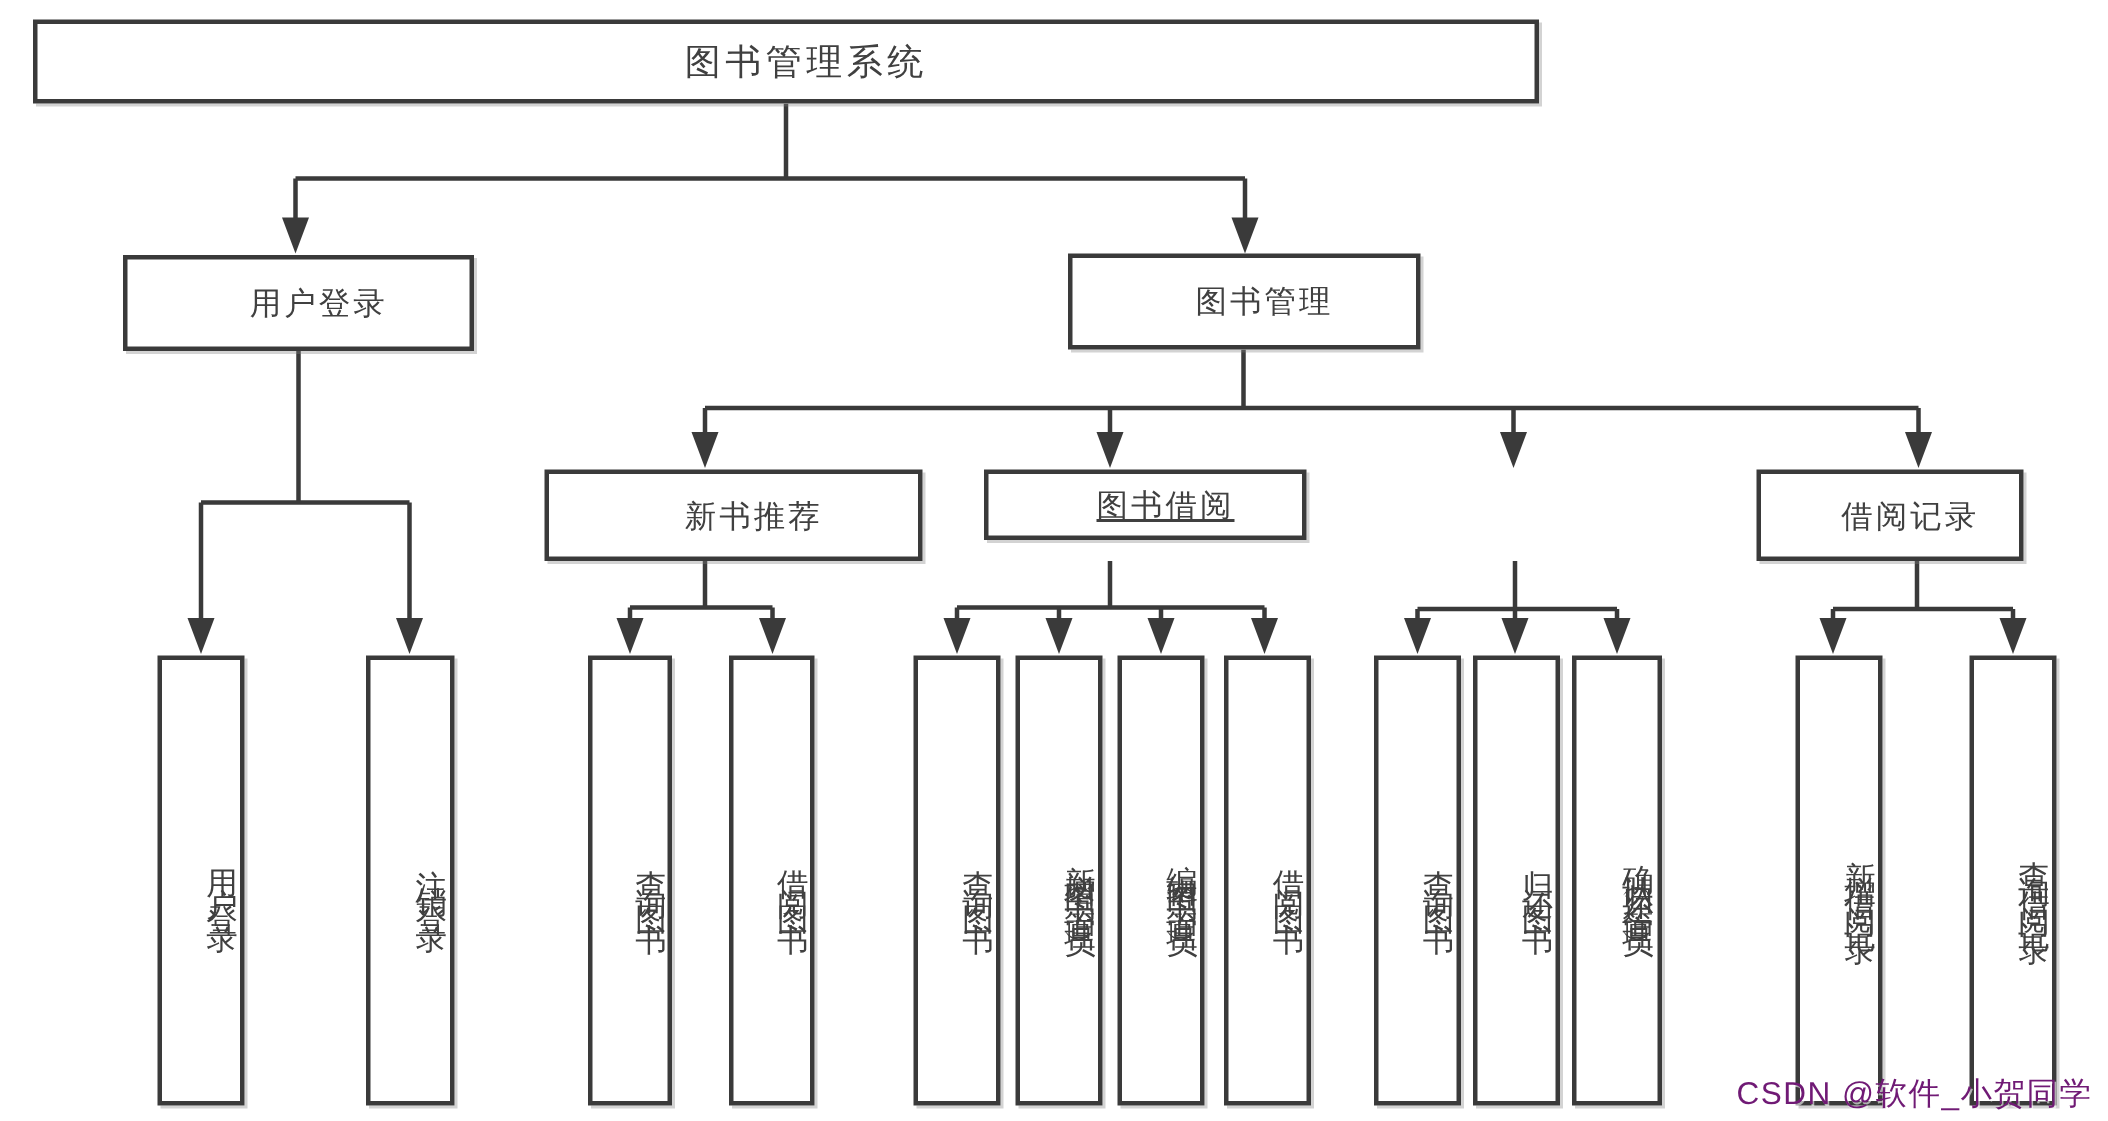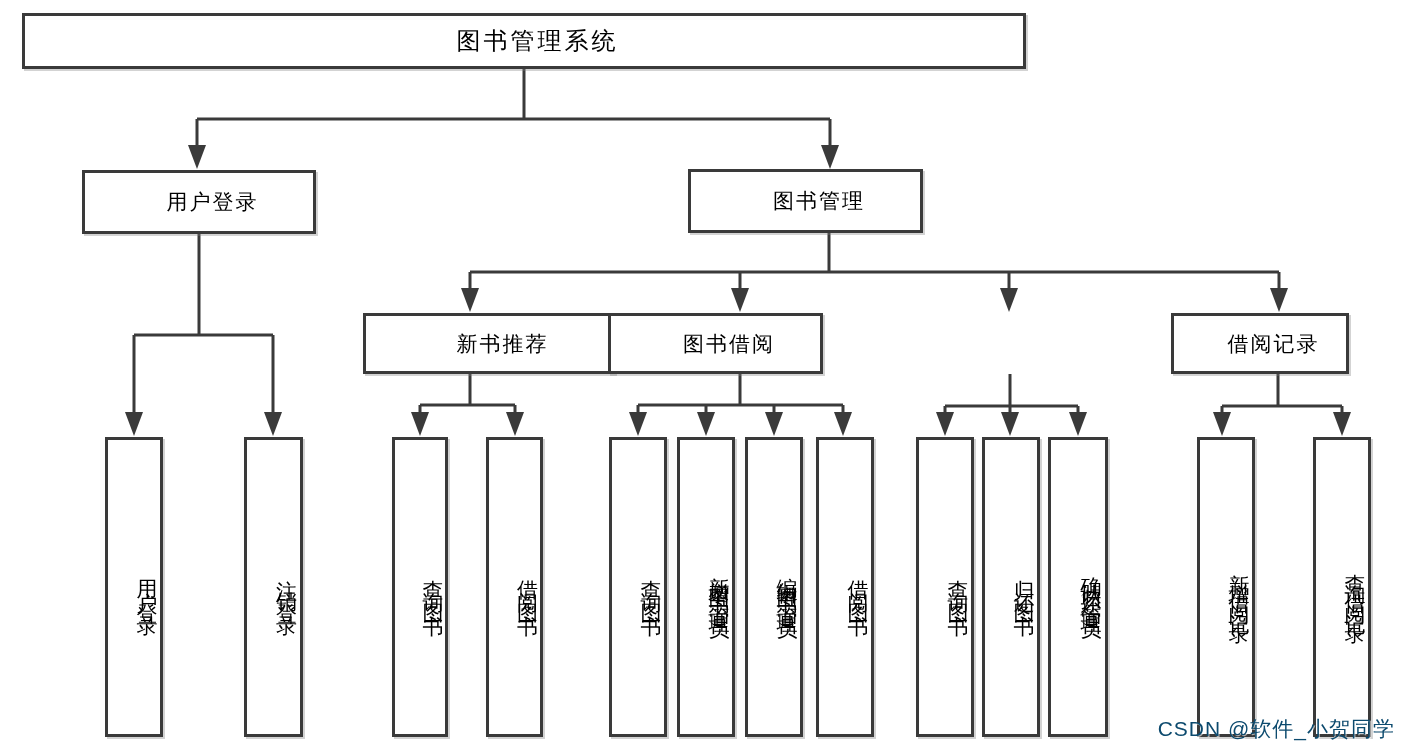--- a/index.html
+++ b/index.html
@@ -5,33 +5,33 @@
   html,body { margin:0; padding:0; background:#ffffff; }
   .canvas {
     position:relative; width:1405px; height:747px; background:#ffffff;
     font-family:"Liberation Sans","DejaVu Sans",sans-serif; overflow:hidden;
   }
   .wires { position:absolute; left:0; top:0; width:1405px; height:747px; }
   .node {
     position:absolute; box-sizing:border-box; background:#ffffff;
     border:3px solid #3a3a3a; box-shadow:2px 2px 0 rgba(130,130,130,0.35);
     display:flex; align-items:center; justify-content:center;
-    color:#000000; z-index:2;padding-left:27px;
+    color:#404040; z-index:2;padding-left:27px;
   }
   .h { font-size:21px; letter-spacing:2px; }
   .h-root { font-size:24px; letter-spacing:3px; }
   .v span {
     writing-mode:vertical-rl; text-orientation:mixed;
     font-size:21px; letter-spacing:12px; line-height:1;
   }
   .v-long span { letter-spacing:6px; }
   .v-mid  span { letter-spacing:10px; }
   .watermark {
     position:absolute; right:10px; bottom:4px; z-index:5;
-    font-size:21px; letter-spacing:1px; color:#0c4a6e;
+    font-size:21px; letter-spacing:1px; color:#701a75;
     text-shadow:1px 1px 0 rgba(255,255,255,0.6);
   }
   svg line, svg path { stroke:#3a3a3a; stroke-width:3; fill:none; }
   svg polygon { fill:#3a3a3a; stroke:none; }
 </style>
 </head>
 <body>
 
 <div class="canvas">
 
@@ -67,24 +67,24 @@
     <polygon points="1069,412 1087,412 1078,436"></polygon>
 
     <path d="M1278 374 V406 M1222 406 H1342 M1222 406 V414 M1342 406 V414"></path>
     <polygon points="1213,412 1231,412 1222,436"></polygon>
     <polygon points="1333,412 1351,412 1342,436"></polygon>
   </svg>
 
   <div class="node h-root" style="left:22px; top:13px; width:1004px; height:56px;">图书管理系统</div>
 
   <div class="node h" style="left:82px; top:170px; width:234px; height:64px;">用户登录</div>
-  <div class="node h" style="left:688px; top:169px; width:235px; height:64px;">图书管理</div>
+  <div class="node h" style="left:712px; top:169px; width:235px; height:64px;">图书管理</div>
 
   <div class="node h" style="left:363px; top:313px; width:252px; height:61px;">新书推荐</div>
-  <div class="node h" style="left:608px; top:313px; width:215px; height:61px;">图书借阅</div>
+  <div class="node h" style="left:656px; top:313px; width:215px; height:47px;text-decoration:underline;">图书借阅</div>
   <div class="node h" style="left:1171px; top:313px; width:178px; height:61px;">借阅记录</div>
 
   <div class="node v" style="left:105px; top:437px; width:58px; height:300px;">
     <span>用户登录</span>
   </div>
   <div class="node v" style="left:244px; top:437px; width:59px; height:300px;">
     <span>注销登录</span>
   </div>
 
   <div class="node v" style="left:392px; top:437px; width:56px; height:300px;">

